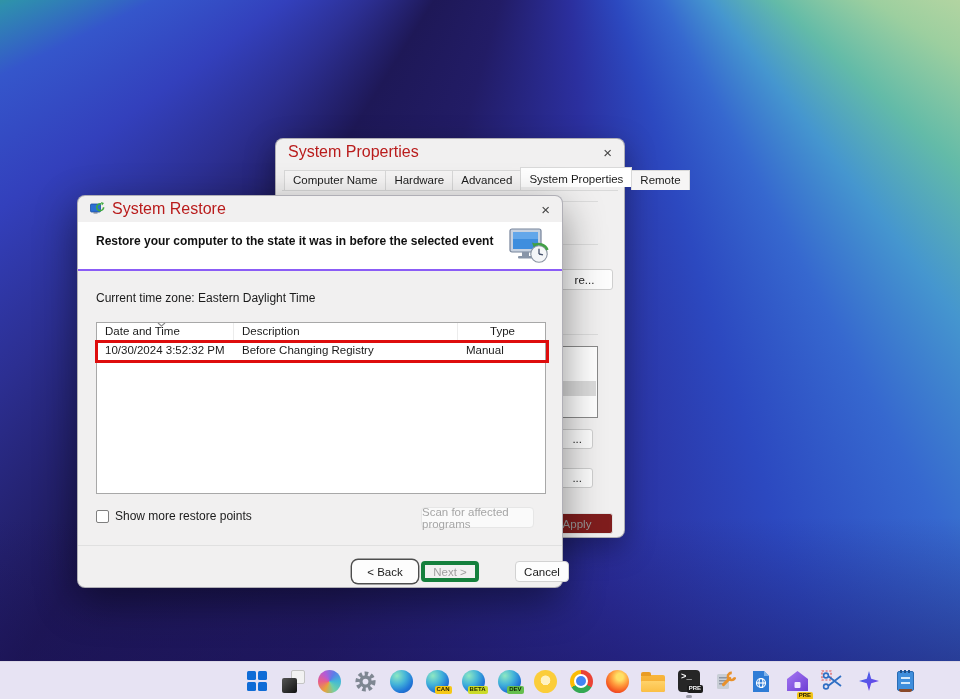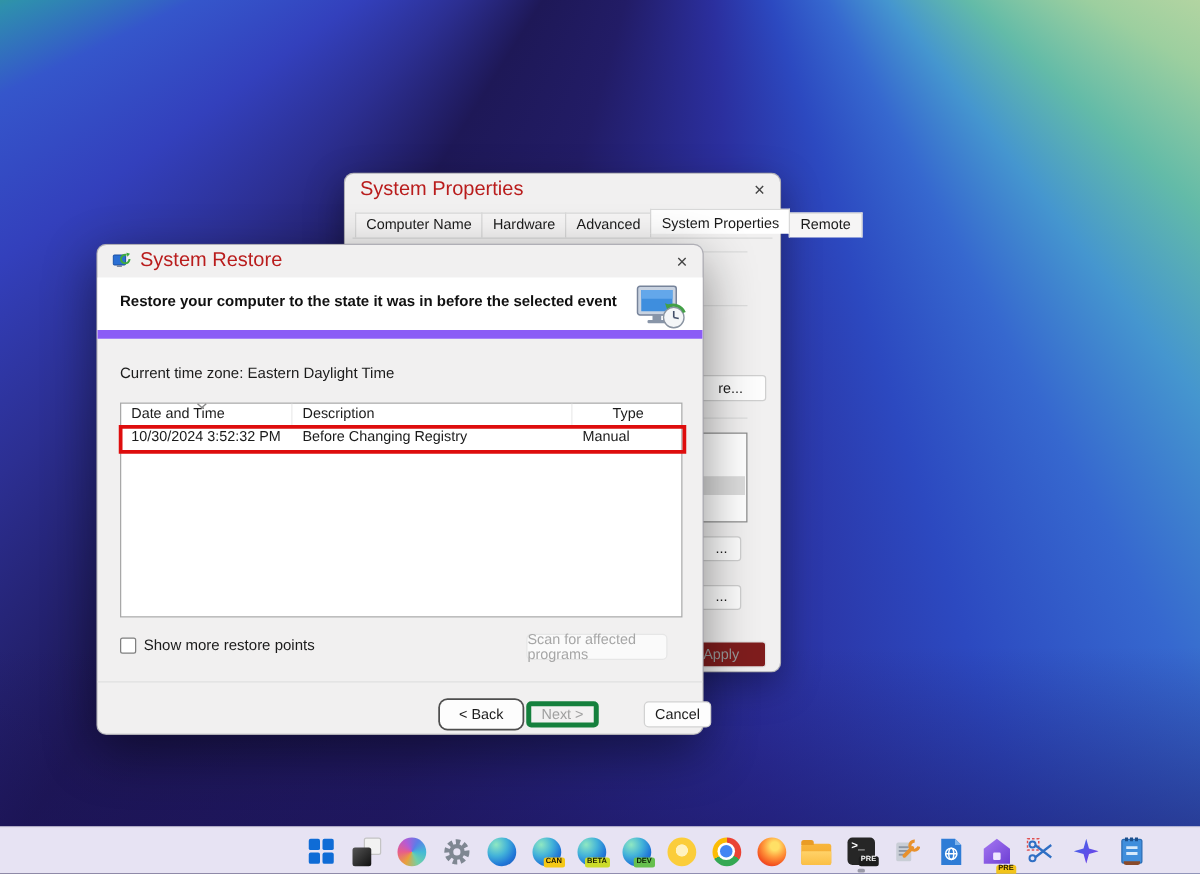--- a/index.html
+++ b/index.html
@@ -39,21 +39,21 @@
   .sp-listbox { position:absolute; background:#fff; border:1px solid #8a8a8a; }
   .sp-listbox .sel { position:absolute; left:1px; right:1px; top:34px; height:15px; background:#dcdcdc; }
   .btn-apply { color:#9a9a9a; background:#7f1d1d; border-color:#e2e2e2; }
   .btn-apply::first-letter { text-decoration:underline; }
   .txt-right { justify-content:flex-end; padding-right:10px; }
 
   
   #restore { left:77px; top:195px; width:486px; height:393px;
              box-shadow:0 14px 42px rgba(0,0,0,0.45); z-index:5; }
   .hdr-band { position:absolute; left:0; right:0; top:26px; height:49px; background:#fff;
-              border-bottom:7px solid #8b5cf6; border-radius:0; }
+              border-bottom:2px solid #8b5cf6; border-radius:0; }
   .hdr-title { position:absolute; left:18px; top:12px; font-size:12px; font-weight:bold; color:#111; width:420px; }
   .hdr-icon { position:absolute; right:12px; top:5px; }
   .tz-label { position:absolute; left:18px; top:95px; font-size:12px; color:#1b1b1b; }
 
   .rtable { position:absolute; left:18px; top:126px; width:450px; height:172px;
             background:#fff; border:1px solid #a8a8a8; }
   .rt-header { display:flex; height:18px; border-bottom:1px solid #ececec; position:relative; }
   .rt-hcell { font-size:11.5px; color:#1b1b1b; padding:2px 0 0 8px; border-right:1px solid #ececec; }
   .rt-hcell:last-child { border-right:none;margin-left:24px; }
   .c1 { width:137px; } .c2 { width:224px; } .c3 { flex:1; }
@@ -139,21 +139,21 @@
     <span class="tab">Computer Name</span>
     <span class="tab">Hardware</span>
     <span class="tab">Advanced</span>
     <span class="tab active">System Properties</span>
     <span class="tab">Remote</span>
   </div>
   <div class="tab-underline"></div>
 
   <div class="sp-line" style="left:20px; width:302px; top:62px;"></div>
   <div class="sp-line" style="left:20px; width:302px; top:105px;"></div>
-  <div class="sp-btn" style="left:280px; top:130px; width:57px; height:21px;margin-top:31px;">re...</div>
+  <div class="sp-btn" style="left:280px; top:130px; width:57px; height:21px;">re...</div>
   <div class="sp-line" style="left:20px; width:302px; top:195px;"></div>
   <div class="sp-listbox" style="left:150px; top:207px; width:172px; height:72px;">
     <span class="sel"></span>
   </div>
   <div class="sp-btn txt-right" style="left:200px; top:290px; width:117px; height:20px;">...</div>
   <div class="sp-btn txt-right" style="left:200px; top:329px; width:117px; height:20px;">...</div>
   <div class="sp-btn btn-apply" style="left:265px; top:374px; width:72px; height:21px;">Apply</div>
 </div>
 
 <div class="win" id="restore">

